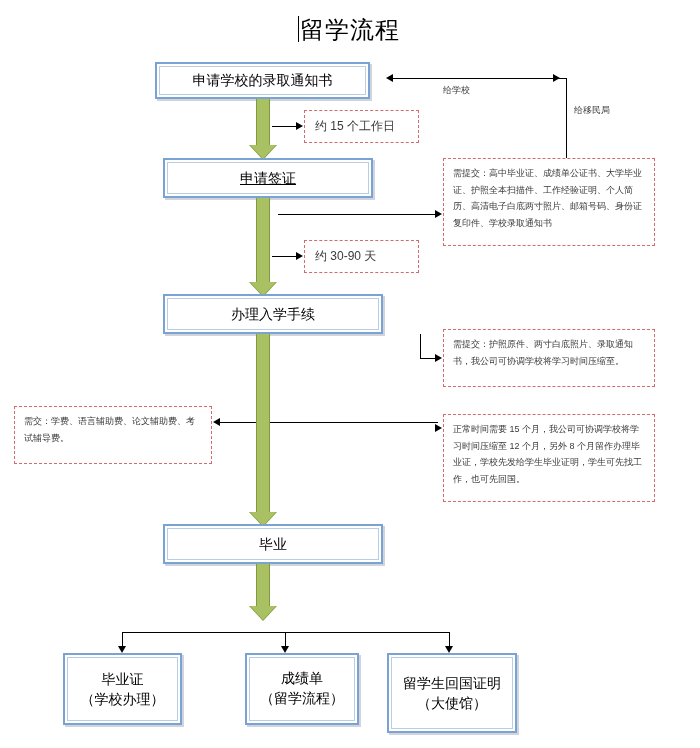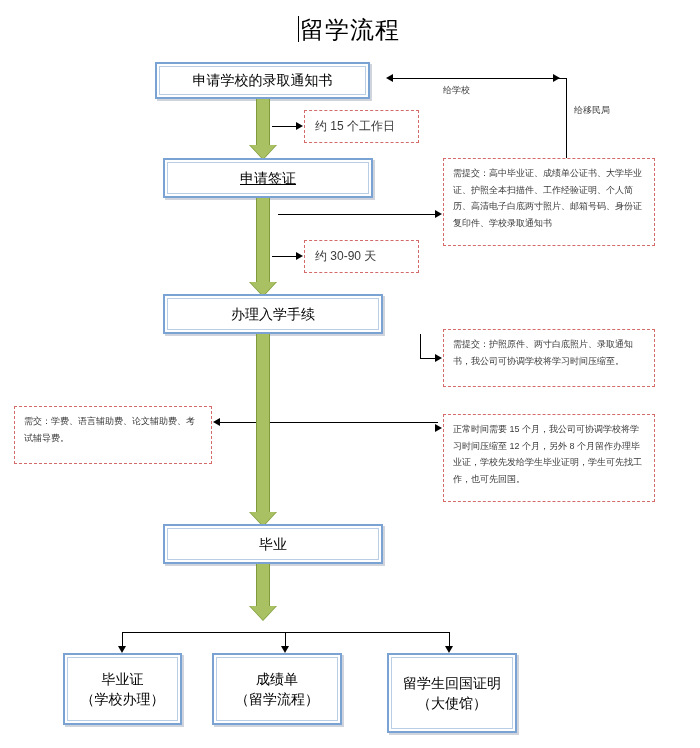--- a/index.html
+++ b/index.html
@@ -217,21 +217,21 @@
 
   <div class="pbox shadow" style="left:63px; top:653px; width:119px; height:72px;">
     <div class="inner">
       <div>
         <div>毕业证</div>
         <div>（学校办理）</div>
       </div>
     </div>
   </div>
 
-  <div class="pbox shadow" style="left:212px; top:653px; width:130px; height:72px;">
+  <div class="pbox shadow" style="left:245px; top:653px; width:114px; height:72px;font-family:Liberation Mono, monospace;">
     <div class="inner">
       <div>
         <div>成绩单</div>
         <div>（留学流程）</div>
       </div>
     </div>
   </div>
 
   <div class="pbox shadow" style="left:387px; top:653px; width:130px; height:80px;">
     <div class="inner">

